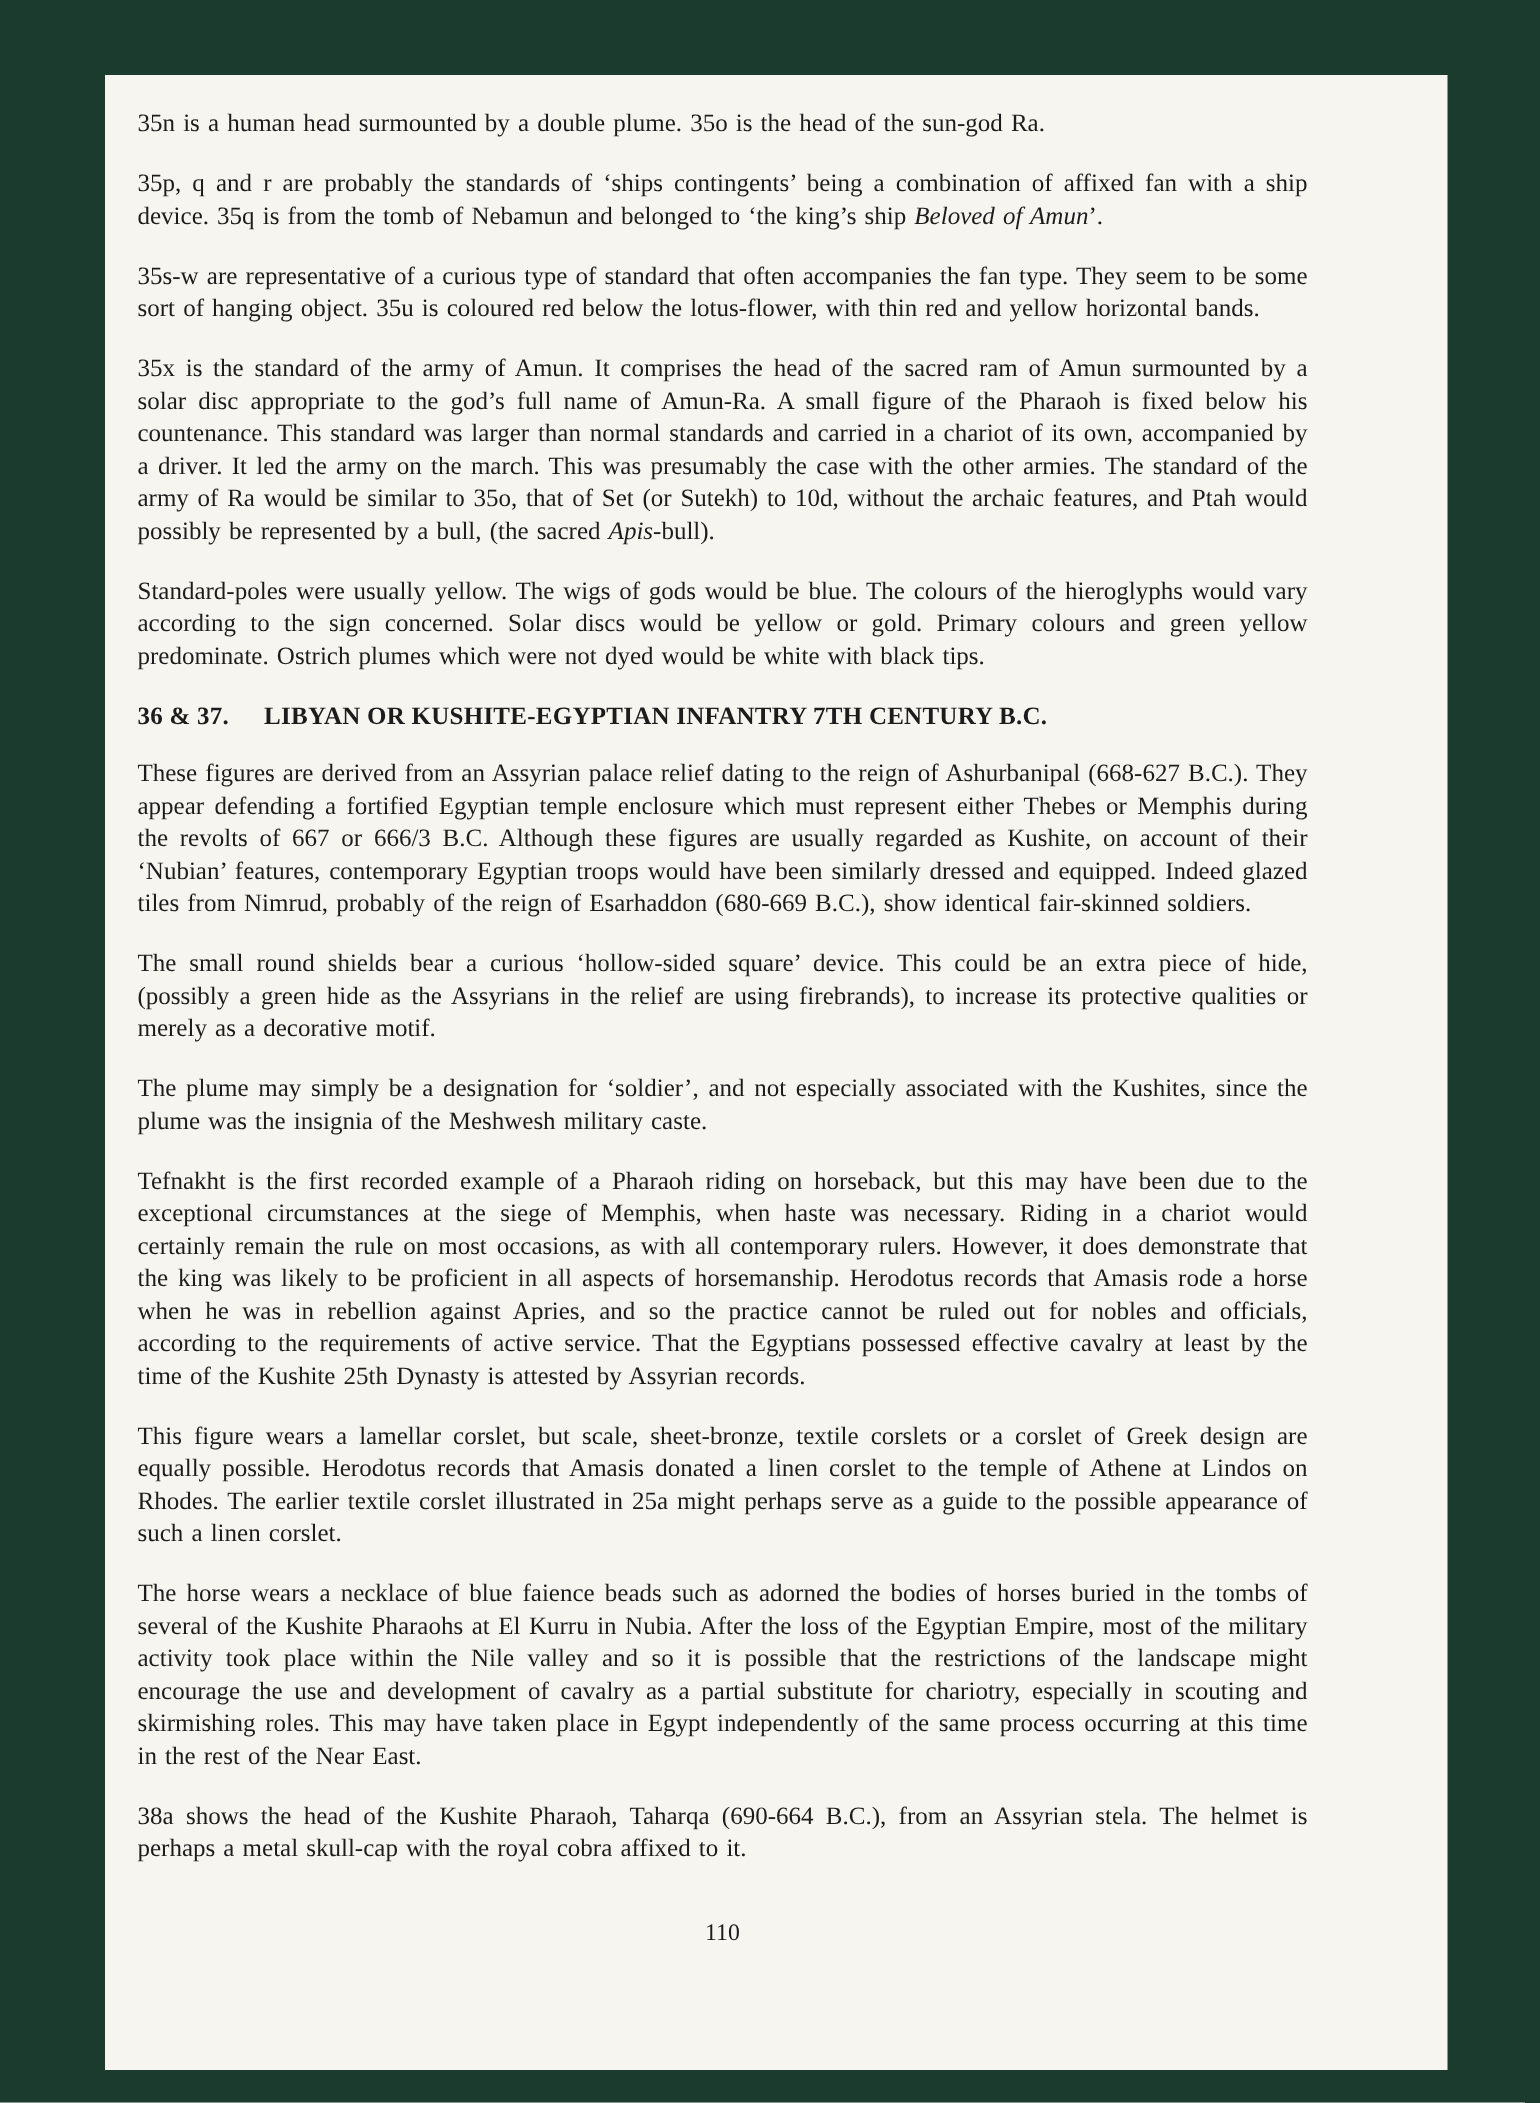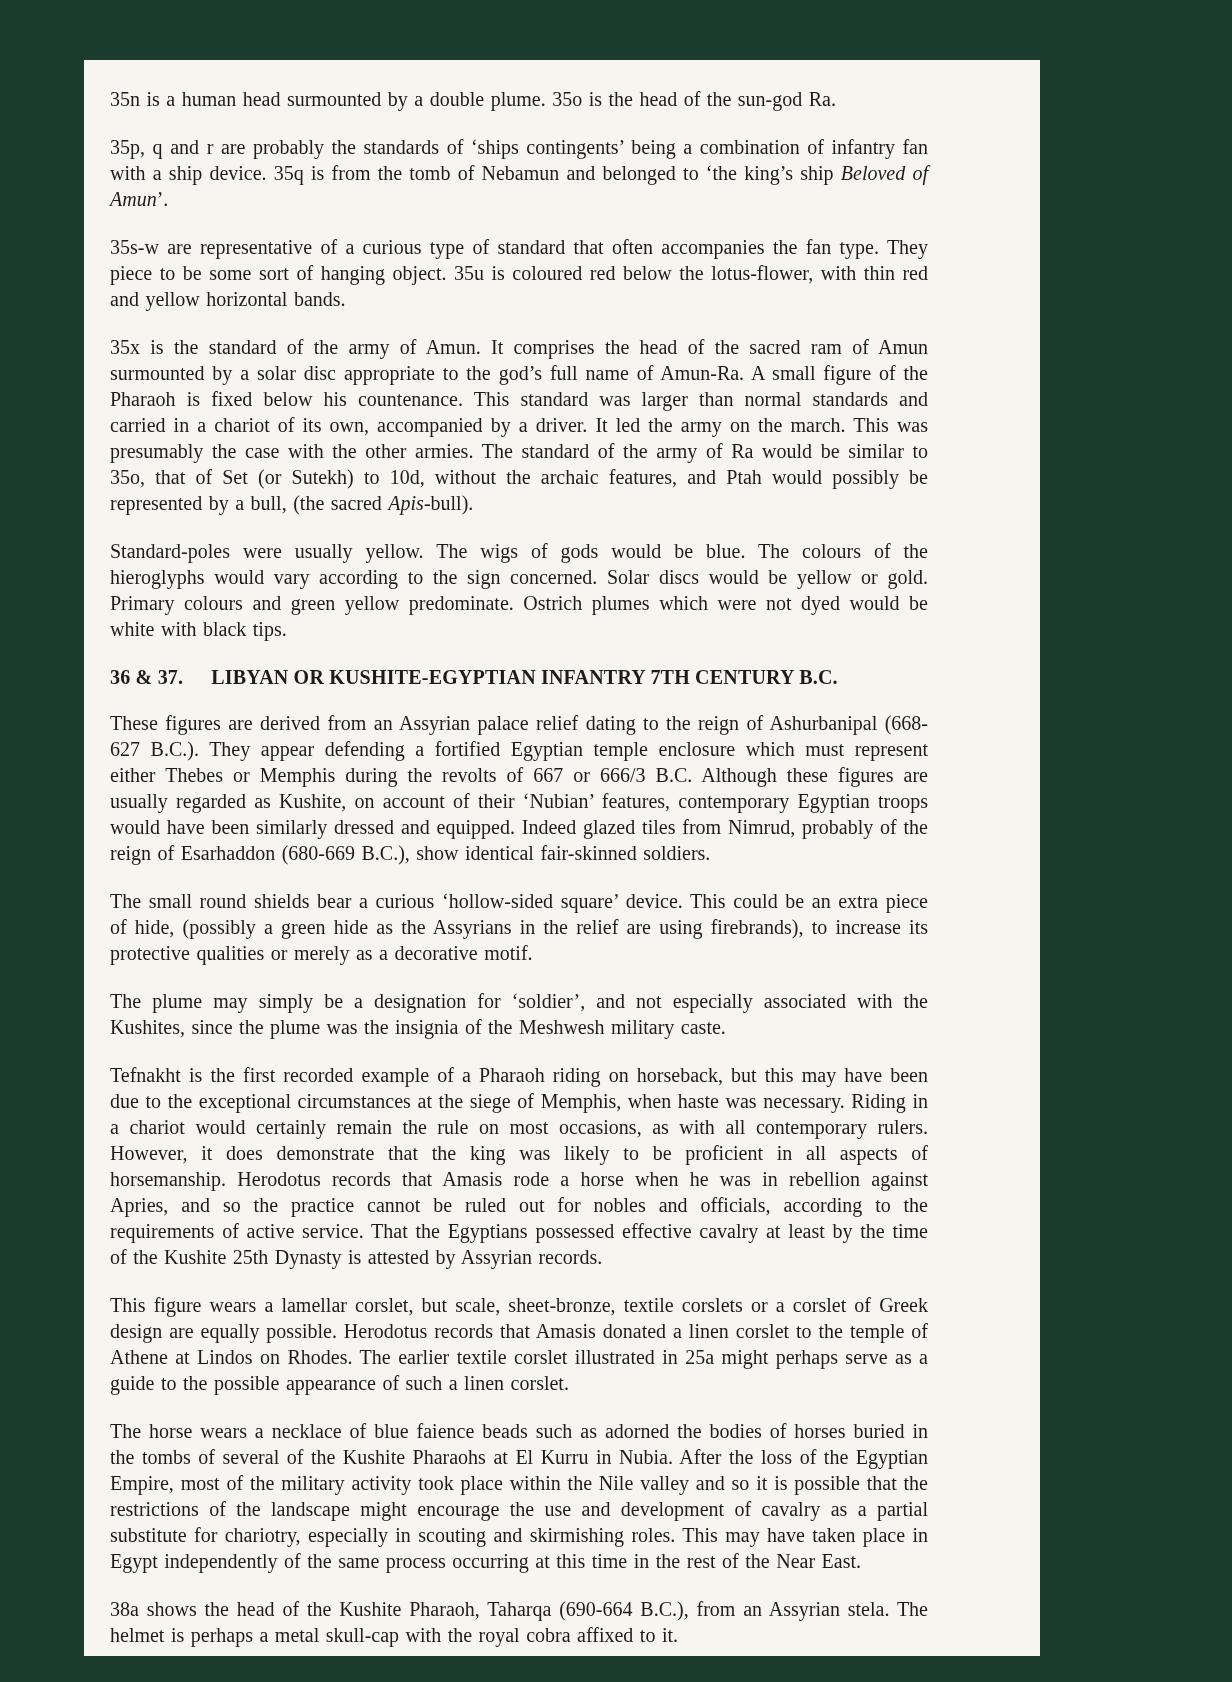--- a/index.html
+++ b/index.html
@@ -8,21 +8,21 @@
     height: 1682px;
     position: relative;
     background: #1a3b2d;
     overflow: hidden;
     font-family: "Liberation Serif", serif;
   }
   .page {
     position: absolute;
     left: 84px;
     top: 60px;
-    width: 956px;
+    width: 1074px;
     height: 1596px;
     background: #f7f5ef;
     box-sizing: border-box;
     padding: 26px 112px 0 26px;
     color: #1c1c1c;
   }
   .para {
     font-size: 20px;
     line-height: 26px;
     text-align: justify;
@@ -44,23 +44,23 @@
     margin-top: 44px;
   }
 </style>
 </head>
 <body>
 
 <div class="page">
 
   <p class="para">35n is a human head surmounted by a double plume. 35o is the head of the sun-god Ra.</p>
 
-  <p class="para"><span>35p, q and r are probably the standards of ‘ships contingents’ being a combination of infantry fan with a ship device. 35q is from the tomb of Nebamun and belonged to ‘the king’s ship </span><em>Beloved of Amun</em><span>’.</span></p>
+  <p class="para"><span>35p, q and r are probably the standards of ‘ships contingents’ being a combination of affixed fan with a ship device. 35q is from the tomb of Nebamun and belonged to ‘the king’s ship </span><em>Beloved of Amun</em><span>’.</span></p>
 
-  <p class="para">35s-w are representative of a curious type of standard that often accompanies the fan type. They piece to be some sort of hanging object. 35u is coloured red below the lotus-flower, with thin red and yellow horizontal bands.</p>
+  <p class="para">35s-w are representative of a curious type of standard that often accompanies the fan type. They seem to be some sort of hanging object. 35u is coloured red below the lotus-flower, with thin red and yellow horizontal bands.</p>
 
   <p class="para"><span>35x is the standard of the army of Amun. It comprises the head of the sacred ram of Amun surmounted by a solar disc appropriate to the god’s full name of Amun-Ra. A small figure of the Pharaoh is fixed below his countenance. This standard was larger than normal standards and carried in a chariot of its own, accompanied by a driver. It led the army on the march. This was presumably the case with the other armies. The standard of the army of Ra would be similar to 35o, that of Set (or Sutekh) to 10d, without the archaic features, and Ptah would possibly be represented by a bull, (the sacred </span><em>Apis</em><span>-bull).</span></p>
 
   <p class="para">Standard-poles were usually yellow. The wigs of gods would be blue. The colours of the hieroglyphs would vary according to the sign concerned. Solar discs would be yellow or gold. Primary colours and green yellow predominate. Ostrich plumes which were not dyed would be white with black tips.</p>
 
   <h2 class="heading"><span class="hnum">36 &amp; 37.</span><span class="htitle">LIBYAN OR KUSHITE-EGYPTIAN INFANTRY 7TH CENTURY B.C.</span></h2>
 
   <p class="para">These figures are derived from an Assyrian palace relief dating to the reign of Ashurbanipal (668-627 B.C.). They appear defending a fortified Egyptian temple enclosure which must represent either Thebes or Memphis during the revolts of 667 or 666/3 B.C. Although these figures are usually regarded as Kushite, on account of their ‘Nubian’ features, contemporary Egyptian troops would have been similarly dressed and equipped. Indeed glazed tiles from Nimrud, probably of the reign of Esarhaddon (680-669 B.C.), show identical fair-skinned soldiers.</p>
 
   <p class="para">The small round shields bear a curious ‘hollow-sided square’ device. This could be an extra piece of hide, (possibly a green hide as the Assyrians in the relief are using firebrands), to increase its protective qualities or merely as a decorative motif.</p>

